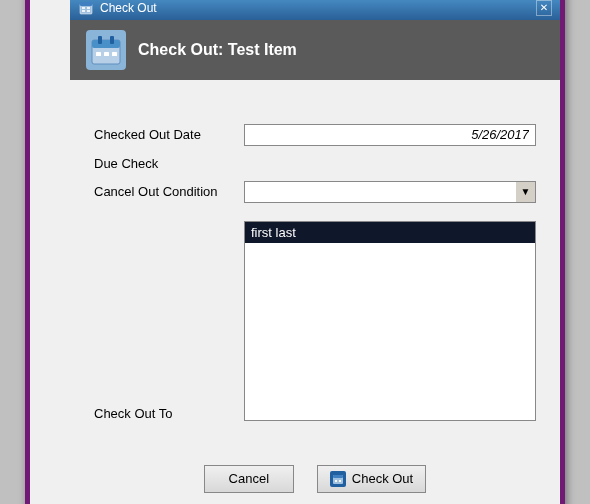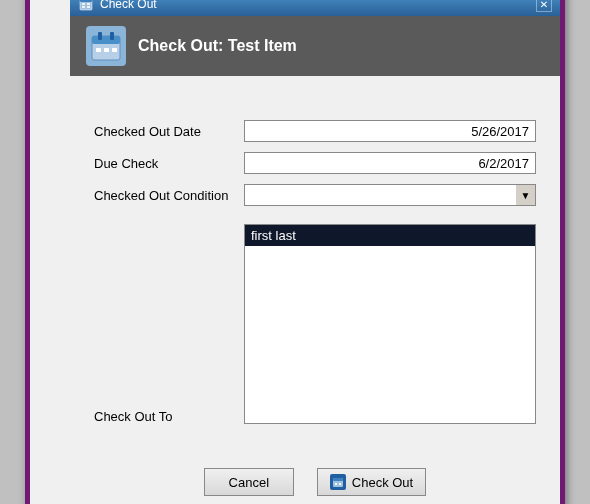--- a/index.html
+++ b/index.html
@@ -115,20 +115,21 @@
     }
 
     .form-input {
       flex: 1;
       height: 22px;
       border: 1px solid #888;
       background: white;
       padding: 2px 6px;
       text-align: right;
       color: #000;
+      font-style: italic;
     }
 
     .form-select-wrapper {
       flex: 1;
       position: relative;
       height: 22px;
     }
 
     .form-select {
       width: 100%;
@@ -260,25 +261,24 @@
 
   <div class="form-area">
 
     <div class="form-row">
       <span class="form-label">Checked Out Date</span>
       <input type="text" class="form-input" value="5/26/2017" style="">
     </div>
 
     <div class="form-row">
       <span class="form-label">Due Check</span>
-      <input type="text" class="form-input" value="6/2/2017" style="">
     </div>
 
     <div class="form-row">
-      <span class="form-label">Checked Out Condition</span>
+      <span class="form-label">Cancel Out Condition</span>
       <div class="form-select-wrapper">
         <select class="form-select">
           <option value=""></option>
           <option value="good">Good</option>
           <option value="fair">Fair</option>
           <option value="poor">Poor</option>
         </select>
         <div class="form-select-arrow">▼</div>
       </div>
     </div>

